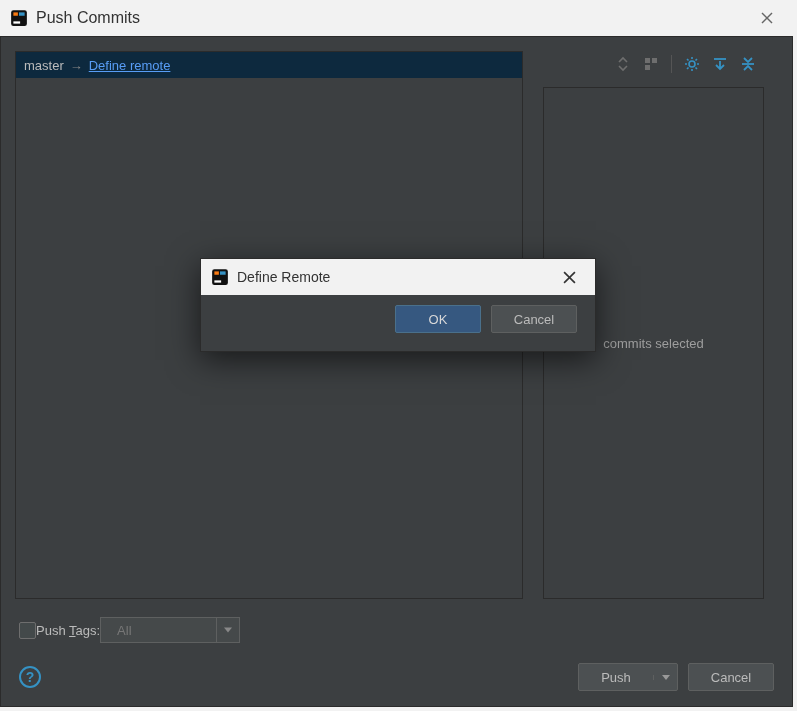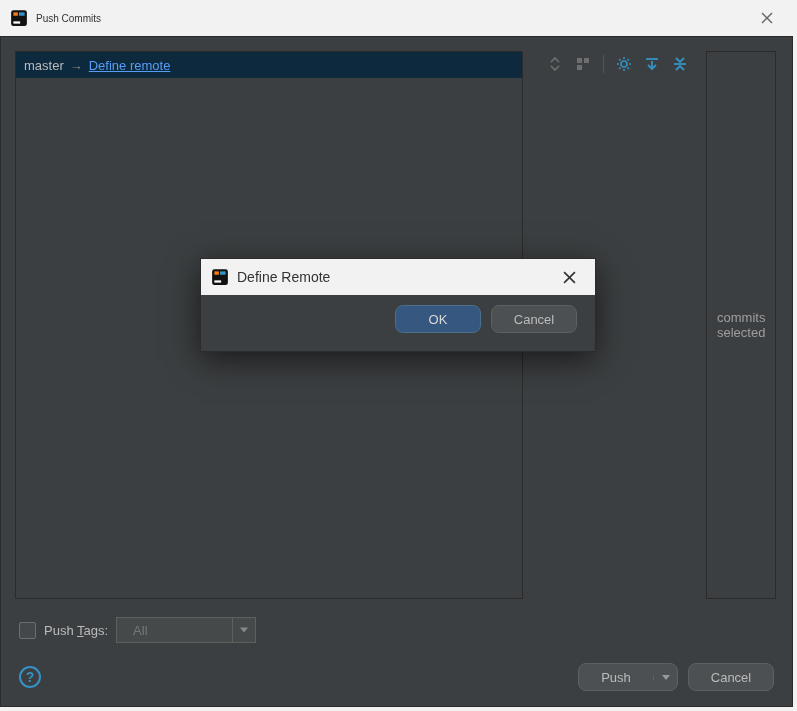--- a/index.html
+++ b/index.html
@@ -15,21 +15,21 @@
   }
   
   .window { width: 797px; height: 711px; background: #f2f2f2; position: relative; }
   .titlebar {
     height: 36px;
     background: #f2f2f2;
     display: flex;
     align-items: center;
     padding: 0 10px;
     color: #333;
-    font-size: 10px;
+    font-size: 16px;
   }
   .titlebar .app-icon {
     width: 18px; height: 18px;
     margin-right: 8px;
     display: inline-flex; align-items: center; justify-content: center;
   }
   .titlebar .app-icon svg { width: 18px; height: 18px; }
   .titlebar .spacer { flex: 1; }
   .titlebar .win-close {
     width: 40px; height: 36px;
@@ -67,21 +67,21 @@
     gap: 6px;
   }
   .branch-row .arrow { color: #888; }
   .branch-row .link {
     color: #589df6;
     text-decoration: underline;
     cursor: pointer;
   }
   .right-panel {
     flex: 1;
-    display: flex; flex-direction: row;
+    display: flex; flex-direction: column;
     gap: 10px;
   }
   .toolbar {
     height: 26px;
     display: flex;
     align-items: center;
     justify-content: flex-end;
     gap: 4px;
     padding-right: 4px;
   }
@@ -106,21 +106,20 @@
     padding: 0 10px;
     text-align: center;
   }
 
   .footer-row1 {
     position: absolute;
     left: 18px; right: 18px; top: 575px;
     height: 36px;
     display: flex;
     align-items: center;
-    gap: 8px;
   }
   .checkbox {
     width: 17px; height: 17px;
     border: 1px solid #6e6e6e;
     background: #43494a;
     border-radius: 2px;
     cursor: pointer;
   }
   .checkbox-label {
     color: #bbb; font-size: 13px;
@@ -170,21 +169,21 @@
   .footer-row2 .spacer { flex: 1; }
   .btn {
     height: 28px;
     padding: 0 18px;
     border: 1px solid #5e6060;
     background: #4c5052;
     color: #bbb;
     font-size: 13px;
     display: flex; align-items: center; justify-content: center;
     cursor: pointer;
-    border-radius: 8px;
+    border-radius: 2px;
     min-width: 86px;
   }
   .btn.primary {
     background: #365880;
     border-color: #4a708b;
     color: #d8d8d8;
   }
   .btn.split {
     padding: 0;
     min-width: 100px;

